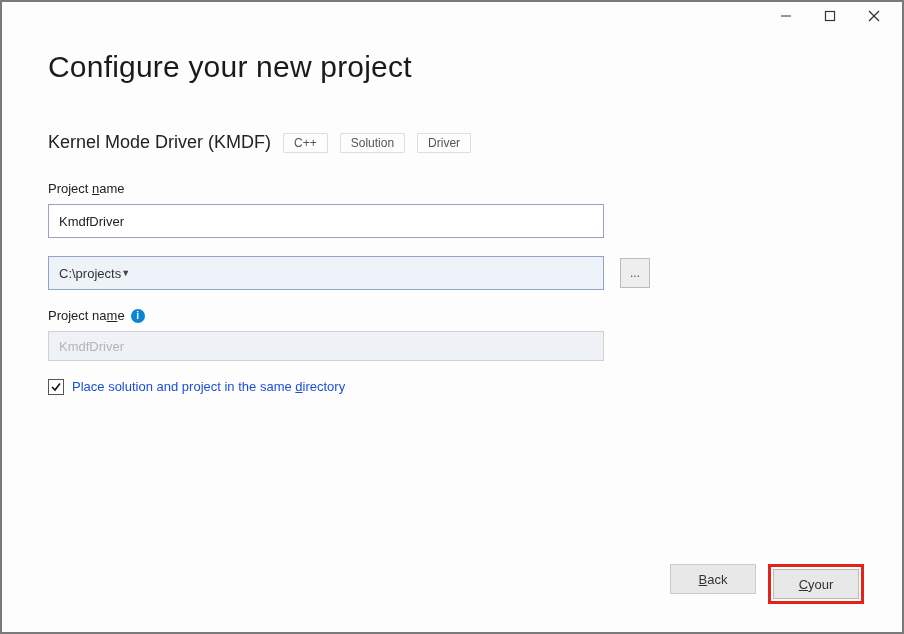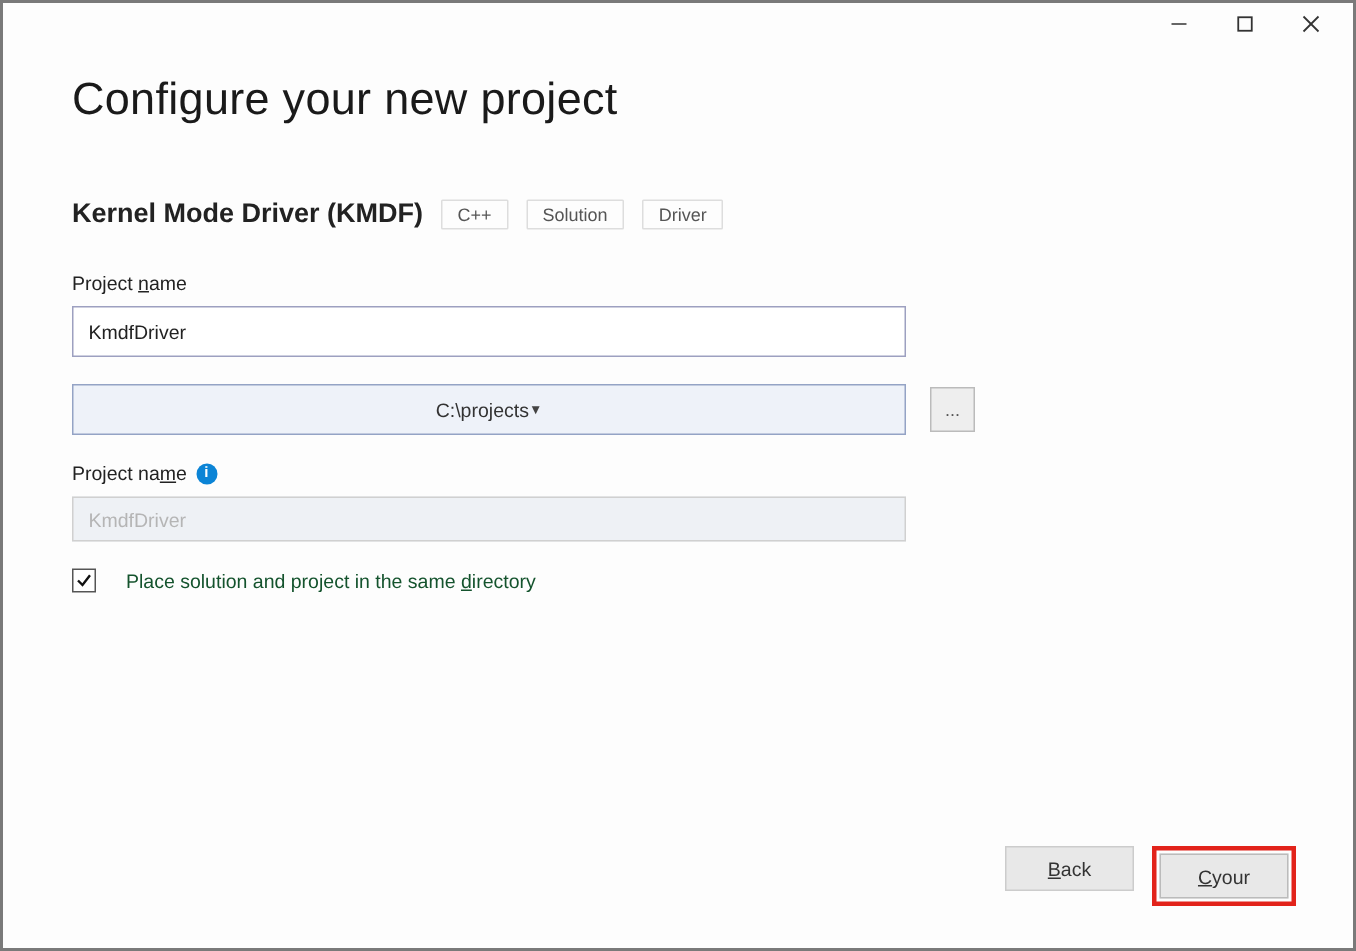--- a/index.html
+++ b/index.html
@@ -40,21 +40,21 @@
       letter-spacing: 0.2px;
     }
     .template-row {
       display: flex;
       align-items: center;
       gap: 12px;
       margin-bottom: 28px;
     }
     .template-name {
       font-size: 18px;
-      font-weight: 700;
+      font-weight: 400;
       color: #222;
     }
     .tag {
       font-size: 12px;
       color: #555;
       border: 1px solid #ddd;
       background: #fdfdfd;
       padding: 2px 10px;
       border-radius: 1px;
     }
@@ -81,21 +81,21 @@
     }
     .field-group { margin-bottom: 18px; }
     .location-row { display: flex; align-items: center; gap: 16px; }
     .combo {
       width: 556px;
       height: 34px;
       border: 1px solid #94a3c5;
       background: #eef2f9;
       display: flex;
       align-items: center;
-      justify-content: center;
+      justify-content: flex-start;
       padding: 0 10px;
       font-size: 13px;
       color: #333;
       cursor: pointer;
     }
     .combo-arrow { font-size: 9px; color: #444; }
     .browse-btn {
       width: 30px;
       height: 30px;
       border: 1px solid #bbb;
@@ -123,25 +123,24 @@
       border: 1px solid #d0d0d0;
       background: #eef1f5;
       padding: 0 10px;
       font-size: 13px;
       color: #b5b5b5;
       display: flex;
       align-items: center;
     }
     .checkbox-row {
       display: flex;
-      align-items: center;
-      gap: 20px;
+      gap: 8px;
       margin-top: 16px;
       font-size: 13px;
-      color: #14532d;
+      color: #1d4ed8;
     }
     .checkbox {
       width: 16px; height: 16px;
       border: 1px solid #555;
       background: #fff;
       display: flex; align-items: center; justify-content: center;
       cursor: pointer;
     }
     .checkbox svg { display: block; }
     .footer {

